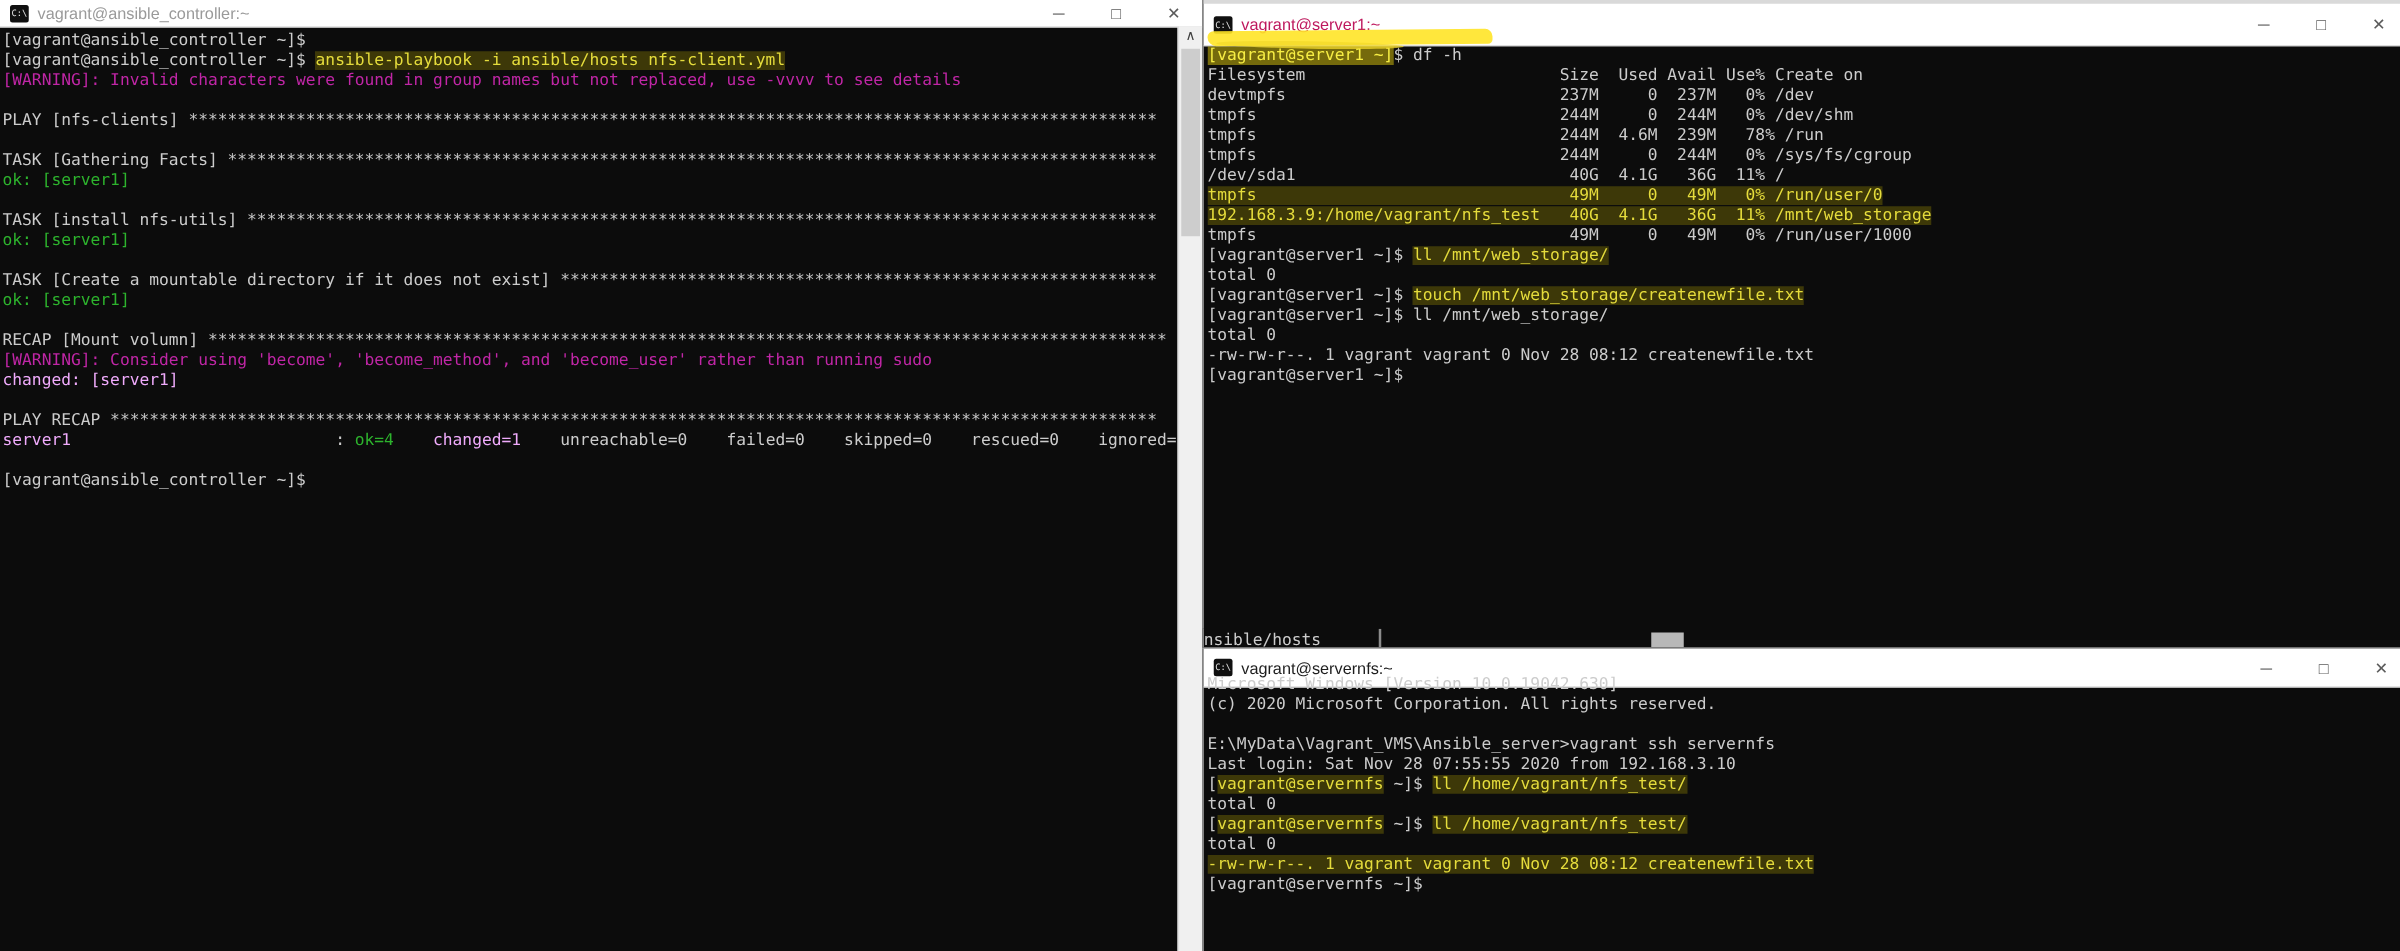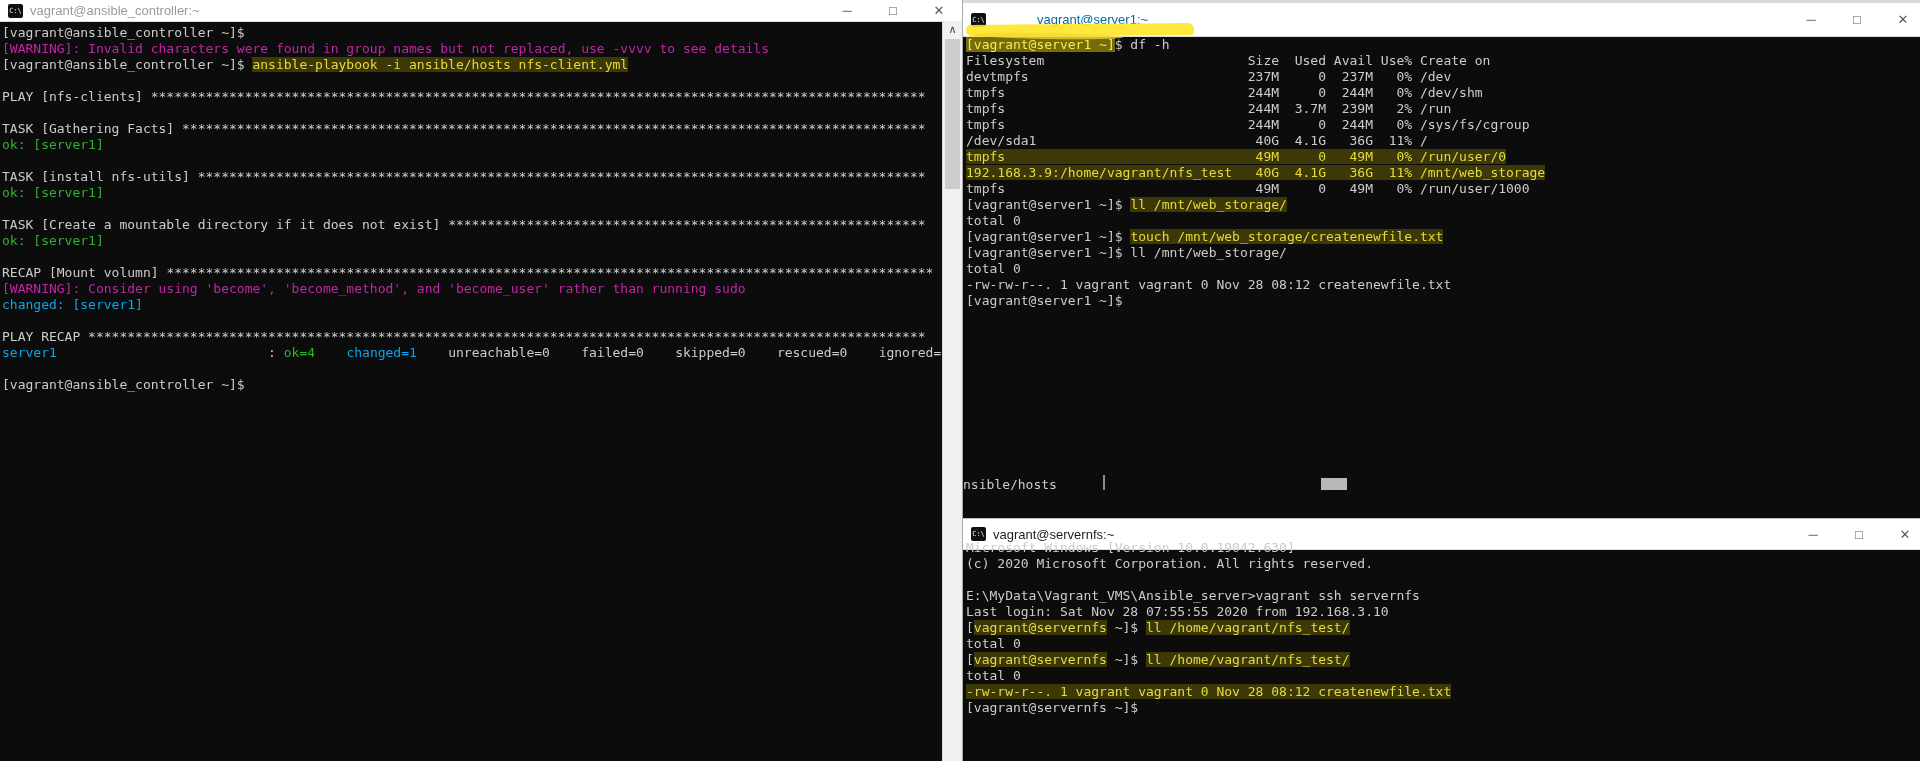--- a/index.html
+++ b/index.html
@@ -20,21 +20,21 @@
   }
   .title-text { white-space:nowrap; }
   .controls { margin-left:auto; display:flex; align-items:center; height:100%; }
   .ctrl {
     width:46px; height:100%; display:flex; align-items:center; justify-content:center;
     color:#5c5c5c; font-size:13px; font-family:"Liberation Sans",sans-serif;
   }
   .term-content { position:absolute; overflow:hidden; }
   .term-line { white-space:pre; font-size:13px; line-height:16px; height:16px; color:#cccccc; }
   .c-g  { color:#2db32d;text-align:right; }            
-  .c-y  { color:#0ea5e9; }            
+  .c-y  { color:#f0abfc; }            
   .c-m  { color:#c026a6; }            
   .c-h  { color:#e5dc3c; background:rgba(190,172,0,0.28); } 
   .c-hb { color:#f7ee44; background:rgba(222,200,12,0.50); } 
 
   
   #win-controller { left:0; top:0; width:962px; height:761px; }
   #win-controller .titlebar { height:21px; }
   #win-controller .title-text { color:#9a9a9a; }
   #win-controller .term-content { left:2px; top:25px; width:939px; bottom:0; }
   .scrollbar {
@@ -43,36 +43,36 @@
   }
   .scroll-up {
     display:block; text-align:center; color:#404040; font-size:11px; line-height:16px;
     font-family:"Liberation Sans",sans-serif;
   }
   .scroll-thumb { position:absolute; left:2px; top:18px; width:15px; height:150px; background:#cdcdcd; }
 
   
   #win-server1 { left:962px; top:0; width:958px; height:518px; border-left:1px solid #a8a8a8; }
   #win-server1 .titlebar { height:33px; top:0; border-top:3px solid #d9d9d9; }
-  #win-server1 .title-text { color:#0369a1;margin-left:44px; }
+  #win-server1 .title-text { color:#be185d; }
   #win-server1 .controls { margin-right:-6px; }
   #win-server1 .term-content { left:3px; top:37px; width:952px; height:466px; }
   .swoosh {
     position:absolute; left:3px; top:24px; width:228px; height:12px;
     background:#ffe427; border-radius:8px 10px 6px 12px; opacity:0.9;
     transform:rotate(-0.5deg); z-index:3;
   }
   .swoosh2 {
     position:absolute; left:10px; top:33px; width:150px; height:6px;
     background:#f3d929; border-radius:50%; opacity:0.75; transform:rotate(1deg); z-index:3;
   }
 
   
   #bg-sliver {
-    position:absolute; left:962px; top:475px; width:958px; height:15px;
+    position:absolute; left:962px; top:503px; width:958px; height:15px;
     background:#0c0c0c; overflow:hidden; border-left:1px solid #a8a8a8; box-sizing:border-box;
   }
   #bg-sliver .term-line { margin-top:2px; }
   .sliver-divider { position:absolute; left:140px; top:0; width:2px; height:15px; background:#8c8c8c; }
   .sliver-block { position:absolute; left:358px; top:3px; width:26px; height:12px; background:#b8b8b8; }
 
   
   #win-servernfs { left:962px; top:518px; width:958px; height:243px; border-left:1px solid #a8a8a8; border-top:1px solid #bdbdbd; }
   #win-servernfs .titlebar { height:30px; }
   #win-servernfs .title-text { color:#1d1d1d; }
@@ -87,22 +87,22 @@
     <span class="cmd-icon">C:\</span>
     <span class="title-text">vagrant@ansible_controller:~</span>
     <span class="controls">
       <span class="ctrl">─</span>
       <span class="ctrl">□</span>
       <span class="ctrl">✕</span>
     </span>
   </div>
   <div class="term-content">
       <div class="term-line"><span>[vagrant@ansible_controller ~]$</span></div>
+      <div class="term-line"><span>[vagrant@ansible_controller ~]$ </span><span class="c-h">ansible-playbook -i ansible/hosts nfs-client.yml</span></div>
       <div class="term-line"><span class="c-m">[WARNING]: Invalid characters were found in group names but not replaced, use -vvvv to see details</span></div>
-      <div class="term-line"><span>[vagrant@ansible_controller ~]$ </span><span class="c-h">ansible-playbook -i ansible/hosts nfs-client.yml</span></div>
       <div class="term-line">&nbsp;</div>
       <div class="term-line"><span>PLAY [nfs-clients] </span><span>***************************************************************************************************</span></div>
       <div class="term-line">&nbsp;</div>
       <div class="term-line"><span>TASK [Gathering Facts] </span><span>***********************************************************************************************</span></div>
       <div class="term-line"><span class="c-g">ok: [server1]</span></div>
       <div class="term-line">&nbsp;</div>
       <div class="term-line"><span>TASK [install nfs-utils] </span><span>*********************************************************************************************</span></div>
       <div class="term-line"><span class="c-g">ok: [server1]</span></div>
       <div class="term-line">&nbsp;</div>
       <div class="term-line"><span>TASK [Create a mountable directory if it does not exist] </span><span>*************************************************************</span></div>
@@ -133,21 +133,21 @@
       <span class="ctrl">✕</span>
     </span>
   </div>
   <div class="swoosh"></div>
   <div class="swoosh2"></div>
   <div class="term-content">
       <div class="term-line"><span class="c-hb">[vagrant@server1 ~]</span><span>$ df -h</span></div>
       <div class="term-line"><span>Filesystem                          Size  Used Avail Use% Create on</span></div>
       <div class="term-line"><span>devtmpfs                            237M     0  237M   0% /dev</span></div>
       <div class="term-line"><span>tmpfs                               244M     0  244M   0% /dev/shm</span></div>
-      <div class="term-line"><span>tmpfs                               244M  3.7M  239M   2% /run</span></div>
+      <div class="term-line"><span>tmpfs                               244M  4.6M  239M   78% /run</span></div>
       <div class="term-line"><span>tmpfs                               244M     0  244M   0% /sys/fs/cgroup</span></div>
       <div class="term-line"><span>/dev/sda1                            40G  4.1G   36G  11% /</span></div>
       <div class="term-line"><span class="c-h">tmpfs                                49M     0   49M   0% /run/user/0</span></div>
       <div class="term-line"><span class="c-h">192.168.3.9:/home/vagrant/nfs_test   40G  4.1G   36G  11% /mnt/web_storage</span></div>
       <div class="term-line"><span>tmpfs                                49M     0   49M   0% /run/user/1000</span></div>
       <div class="term-line"><span>[vagrant@server1 ~]$ </span><span class="c-h">ll /mnt/web_storage/</span></div>
       <div class="term-line"><span>total 0</span></div>
       <div class="term-line"><span>[vagrant@server1 ~]$ </span><span class="c-h">touch /mnt/web_storage/createnewfile.txt</span></div>
       <div class="term-line"><span>[vagrant@server1 ~]$ ll /mnt/web_storage/</span></div>
       <div class="term-line"><span>total 0</span></div>

